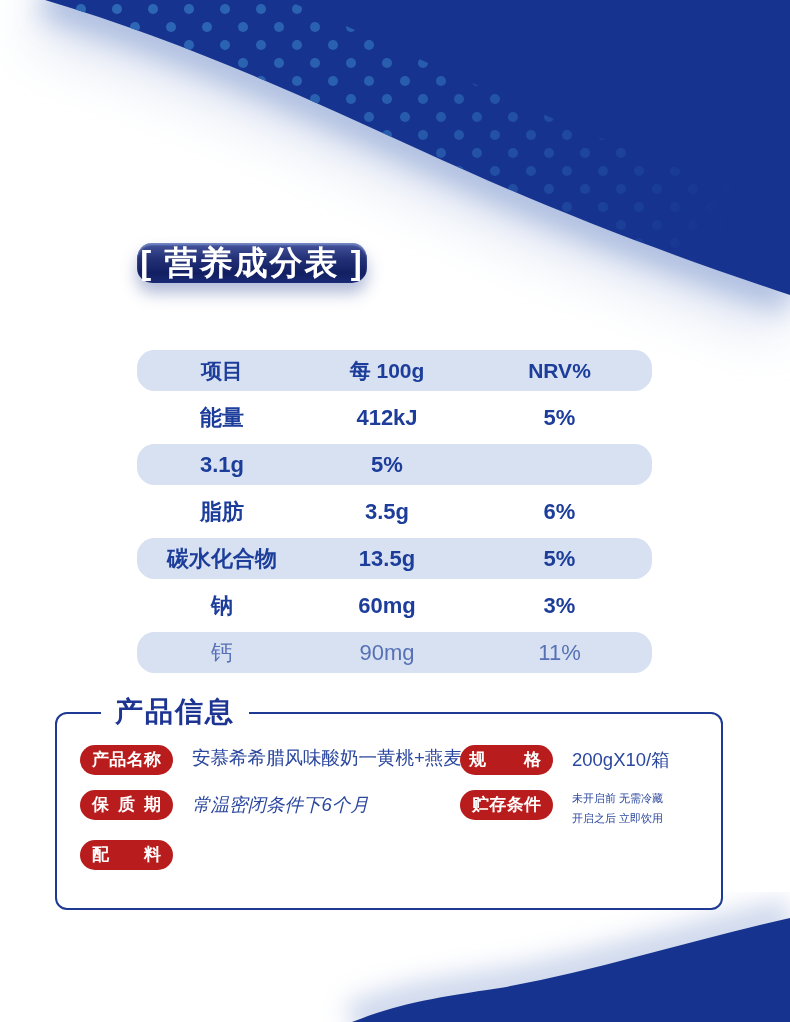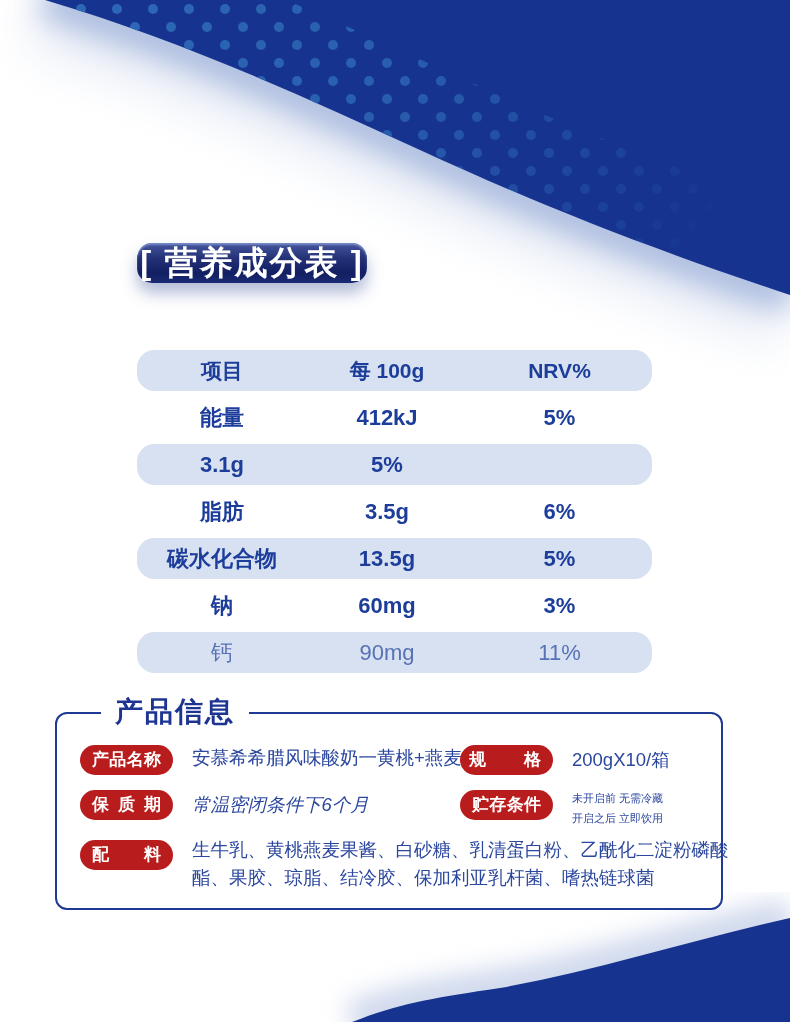--- a/index.html
+++ b/index.html
@@ -169,16 +169,15 @@
     <div class="pill shelf-pill">保质期</div>
     <div class="val shelf-val">常温密闭条件下6个月</div>
 
     <div class="pill storage-pill">贮存条件</div>
     <div class="val small storage-val">
       <div>未开启前 无需冷藏</div>
       <div>开启之后 立即饮用</div>
     </div>
 
     <div class="pill ingr-pill">配料</div>
-    <div class="val wrap ingr-val">生牛乳、黄桃燕麦果酱、白砂糖、乳清蛋白粉、乙酰化二淀粉磷酸酯、果胶、琼脂、结冷胶、保加利亚乳杆菌、嗜热链球菌</div>
   </div>
 
 </div>
 
 </body></html>

